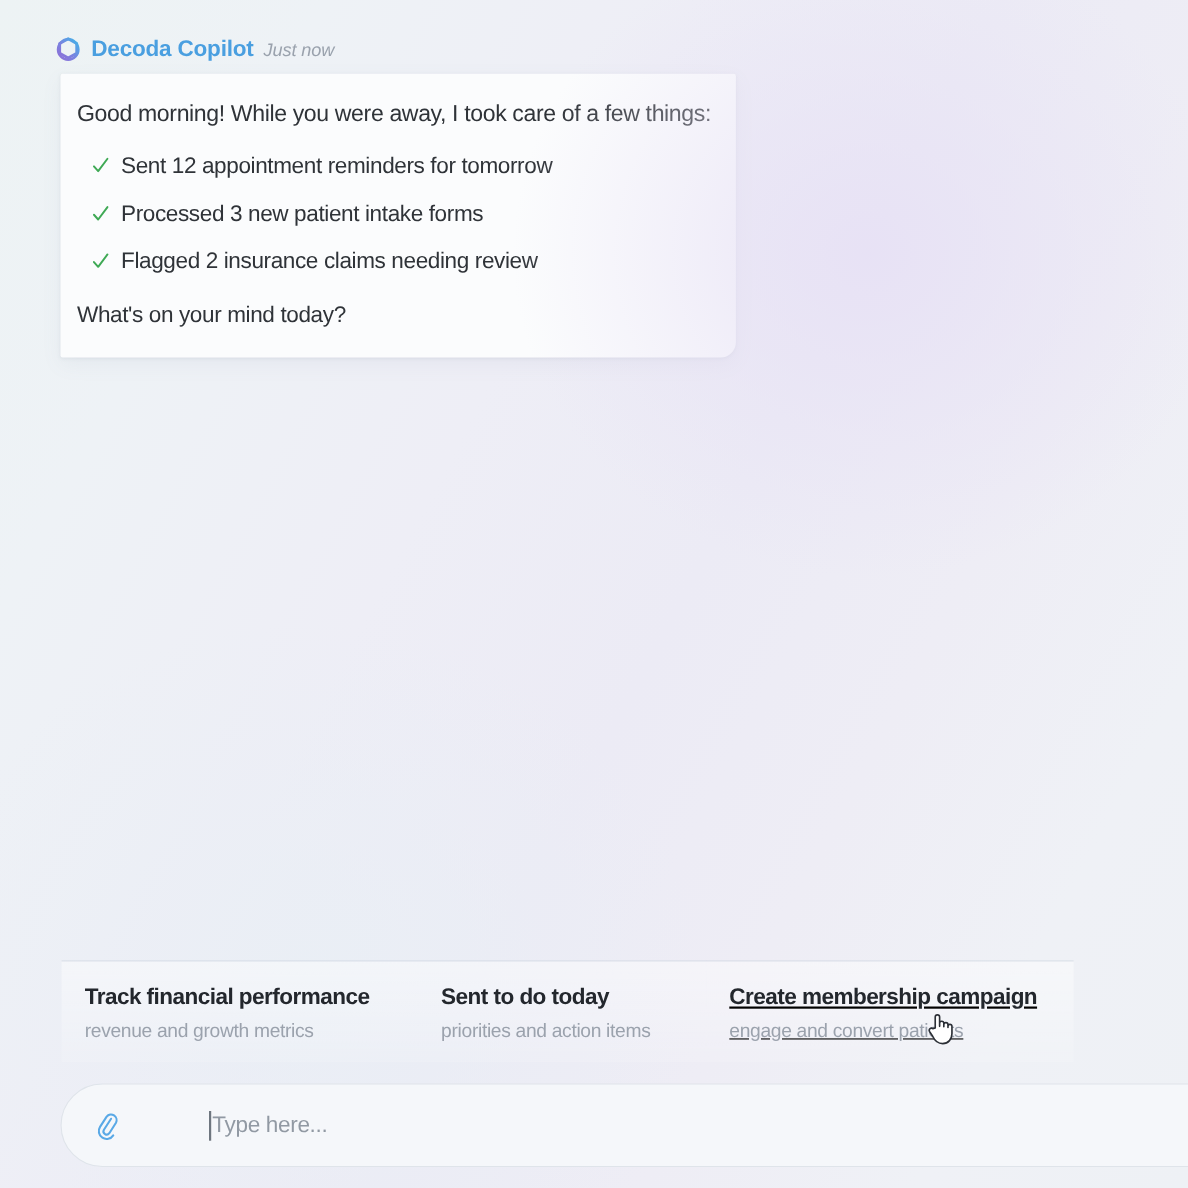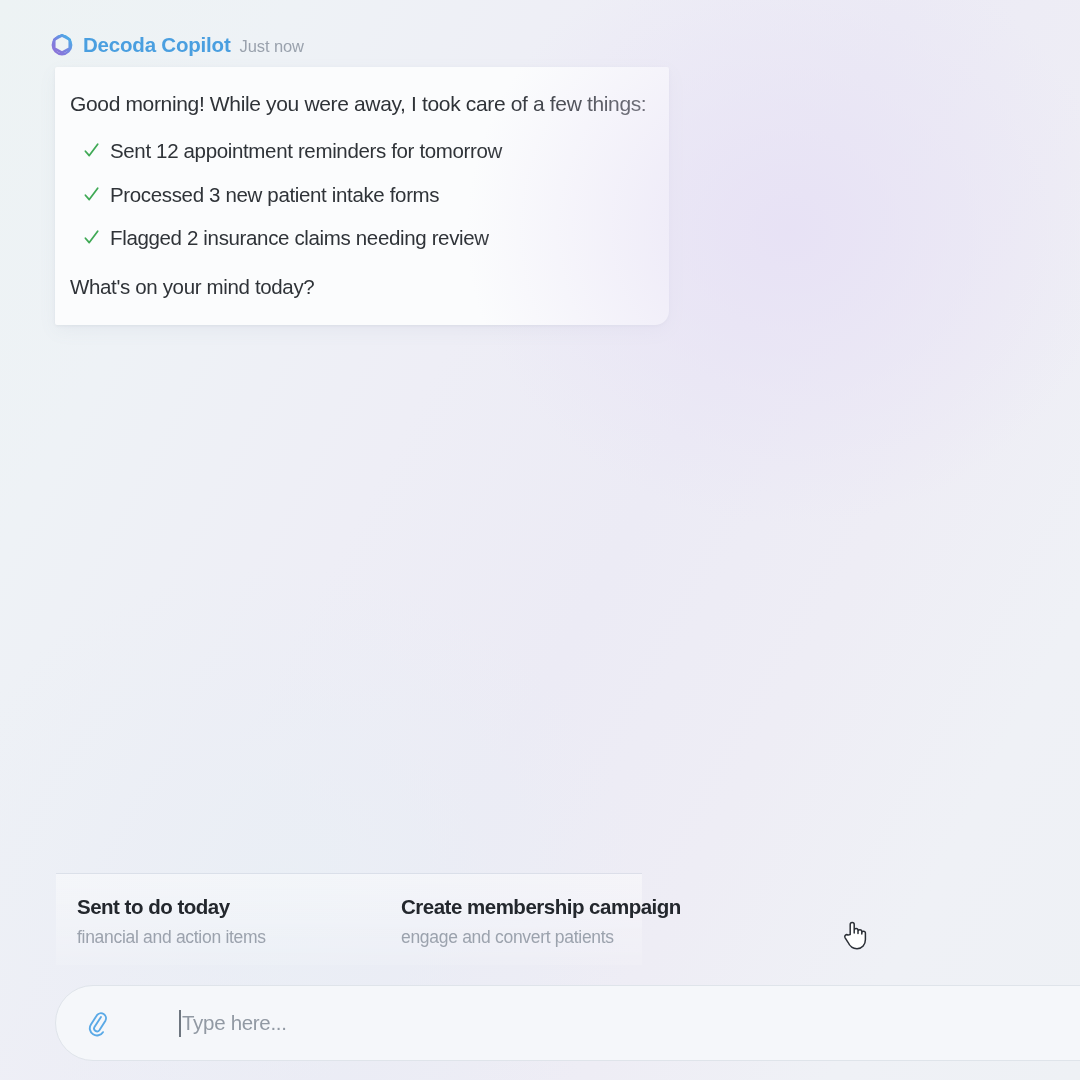--- a/index.html
+++ b/index.html
@@ -72,20 +72,21 @@
     letter-spacing: -0.2px;
     white-space: nowrap;
   }
 
   .timestamp {
     font-size: 16.5px;
     color: #9aa2ad;
     letter-spacing: -0.1px;
     white-space: nowrap;
     padding-top: 2px;
+    font-style: italic;
   }
 
   
   .msg-card {
     margin-top: 7px;
     margin-left: 8px;
     width: 614px;
     background: #fbfcfd;
     border-radius: 2px 2px 14px 2px;
     padding: 24px 26px 26px 15px;
@@ -185,21 +186,21 @@
     display: flex;
     align-items: center;
     padding-left: 26px;
   }
 
   .clip-icon { width: 30px; height: 30px; display: block; flex: none; }
 
   .input-wrap {
     display: flex;
     align-items: center;
-    margin-left: 27px;
+    margin-left: 38px;
     height: 34px;
     padding-left: 40px;
   }
 
   .caret {
     width: 2px;
     height: 27px;
     background: #6e767f;
     flex: none;
   }
@@ -276,24 +277,28 @@
           <span class="task-text">Flagged 2 insurance claims needing review</span>
         </li>
       </ul>
 
       <div class="msg-outro">What's on your mind today?</div>
     </div>
   </div>
 
   <div class="suggestions">
 
+    <div class="chip">
+      <div class="chip-title">Track financial performance</div>
+      <div class="chip-sub">revenue and growth metrics</div>
+    </div>
 
     <div class="chip">
       <div class="chip-title">Sent to do today</div>
-      <div class="chip-sub">financial and action items</div>
+      <div class="chip-sub">priorities and action items</div>
     </div>
 
     <div class="chip">
       <div class="chip-title">Create membership campaign</div>
       <div class="chip-sub">engage and convert patients</div>
     </div>
   </div>
 
   <div class="composer">
     <span>

